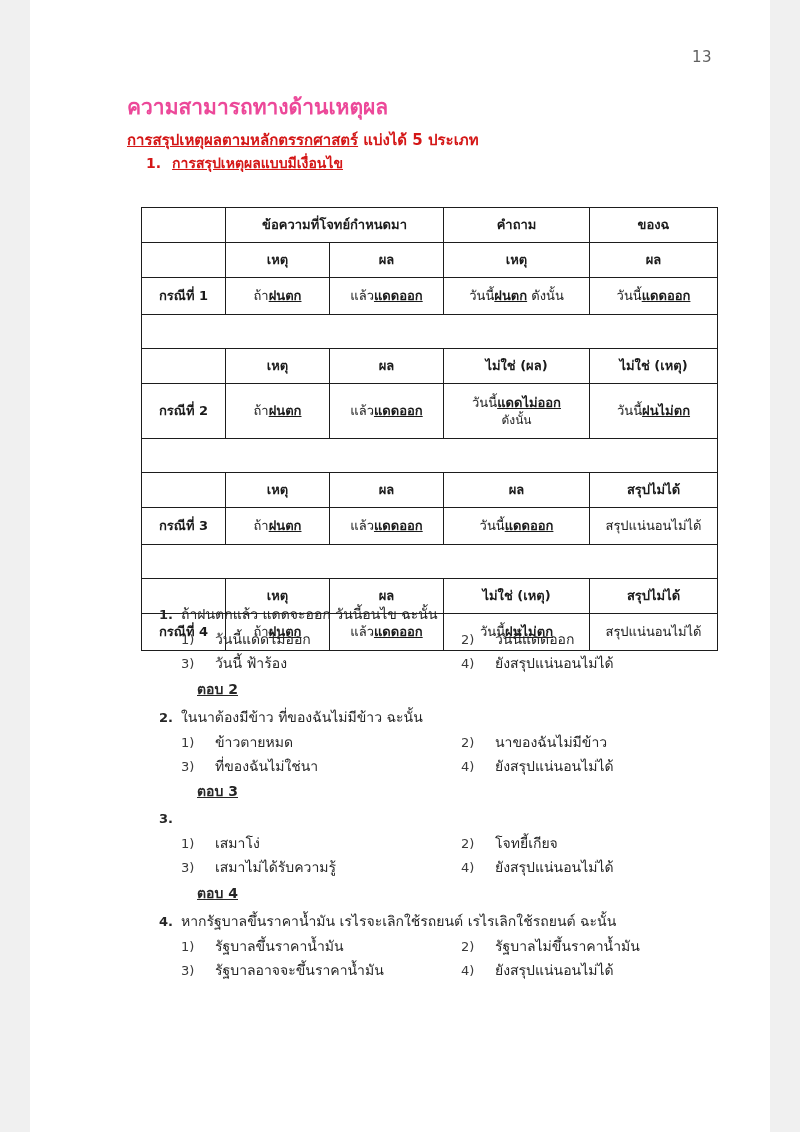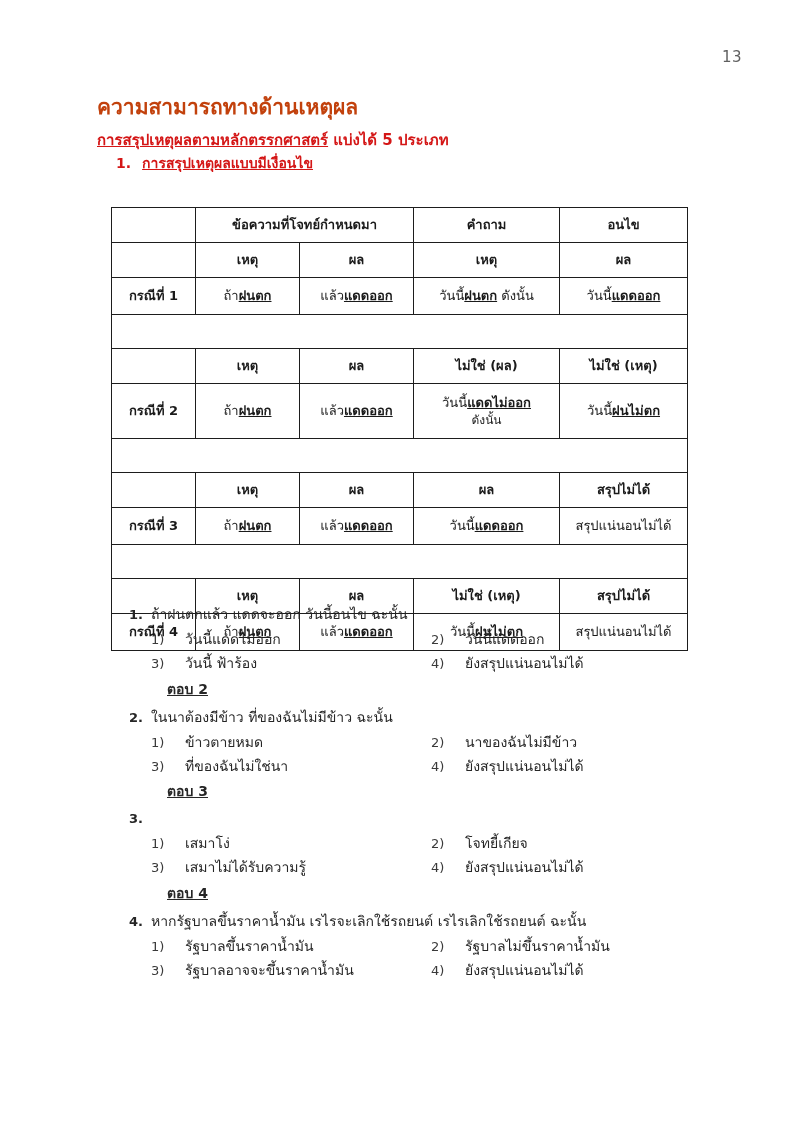--- a/index.html
+++ b/index.html
@@ -2,21 +2,21 @@
 <html><head>
 <meta charset="utf-8">
 <style>
   html, body {
     margin: 0;
     padding: 0;
     background: #f0f0f0;
   }
   .page {
     position: relative;
-    width: 800px;
+    width: 740px;
     height: 1132px;
     background: #ffffff;
     margin: 0 auto;
     box-sizing: border-box;
     font-family: "DejaVu Sans", "Liberation Sans", sans-serif;
     color: #1a1a1a;
     overflow: hidden;
   }
 
   
@@ -29,21 +29,21 @@
     letter-spacing: 0.5px;
   }
 
   
   .heading-main {
     position: absolute;
     left: 97px;
     top: 94px;
     font-size: 21px;
     font-weight: bold;
-    color: #c2410c;
+    color: #ec4899;
     line-height: 1.25;
     white-space: nowrap;
   }
   .heading-sub {
     position: absolute;
     left: 97px;
     top: 131px;
     font-size: 15px;
     font-weight: bold;
     color: #d41616;
@@ -180,21 +180,21 @@
         <col class="col-cause">
         <col class="col-eff">
         <col class="col-q">
         <col class="col-a">
     </colgroup>
     <tbody>
       <tr class="hdr-top">
         <td class="blank"></td>
         <td colspan="2">ข้อความที่โจทย์กำหนดมา</td>
         <td>คำถาม</td>
-        <td>อนไข</td>
+        <td>ของฉ</td>
       </tr>
 
       <tr class="hdr-sub">
         <td class="blank"></td>
         <td>เหตุ</td>
         <td>ผล</td>
         <td>เหตุ</td>
         <td>ผล</td>
       </tr>
       <tr class="row-case">

